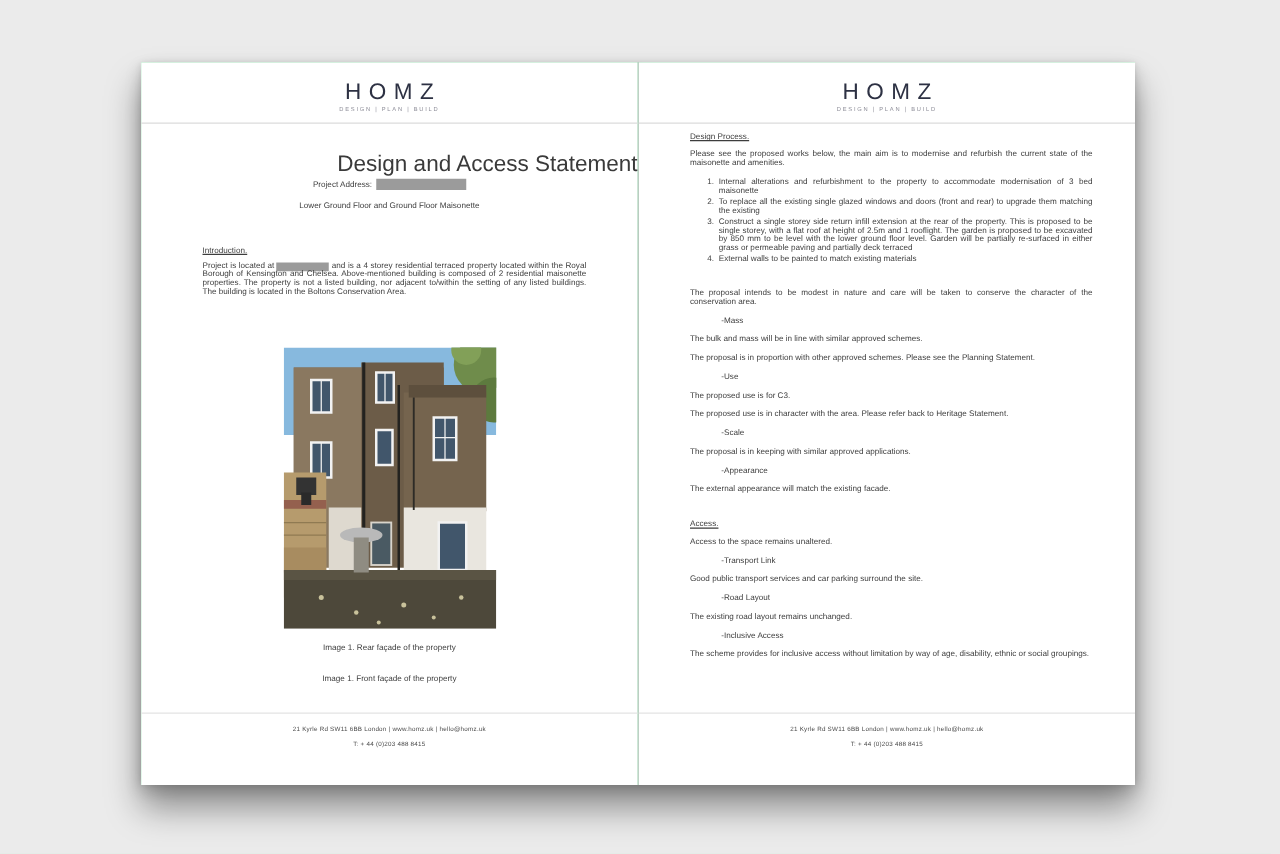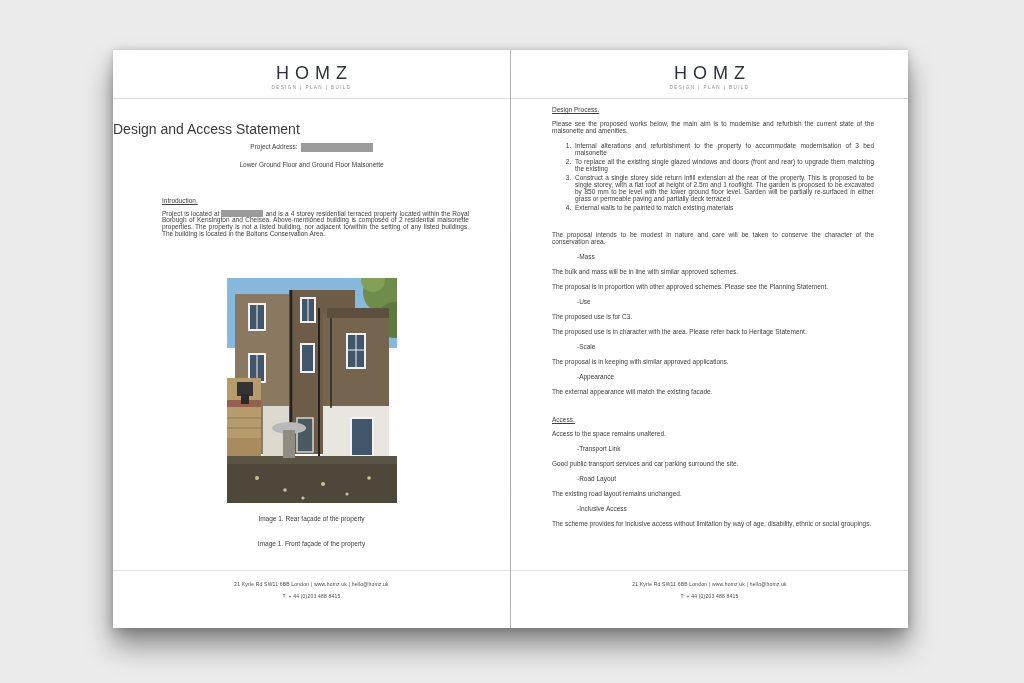--- a/index.html
+++ b/index.html
@@ -52,22 +52,22 @@
     position: absolute; top: 520px; left: 0; right: 0;
     border-top: 1px solid #e4e4e4;
     text-align: center;
   }
   .page-footer .f1 { margin-top: 10px; font-size: 5px; color: #4a4a4a; letter-spacing: 0.2px; }
   .page-footer .f2 { margin-top: 6px; font-size: 5px; color: #4a4a4a; letter-spacing: 0.2px; }
 
   
   .doc-title {
     position: absolute; top: 71px; left: 0; right: 0;
-    text-align: left;
-    font-size: 14px; color: #3a3a3a; font-weight: 400;
+    text-align: right;
+    font-size: 18px; color: #3a3a3a; font-weight: 400;
   }
   .address-row {
     position: absolute; top: 93px; left: 0; right: 0;
     text-align: center; font-size: 6.5px; color: #3d3d3d;
   }
   .redact {
     display: inline-block;
     background: #9b9b9b;
     vertical-align: middle;
   }

